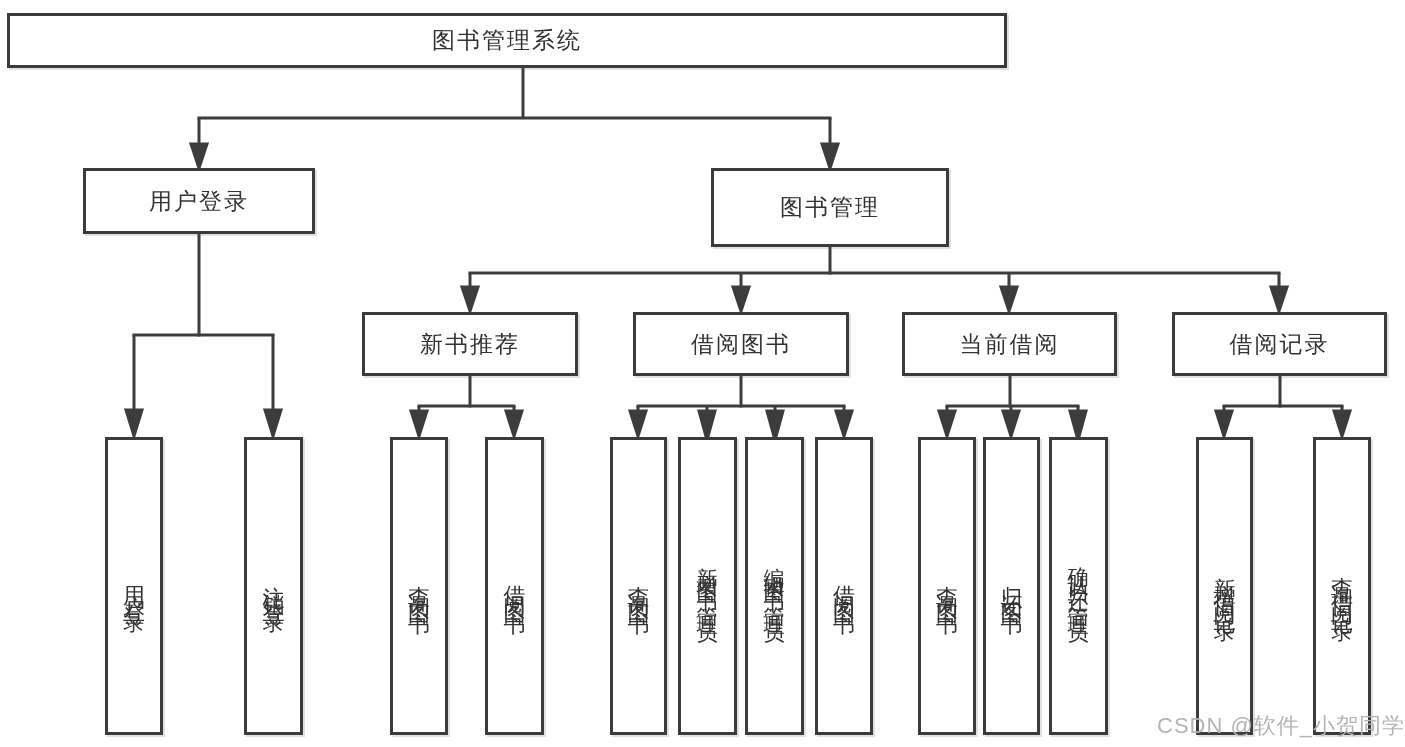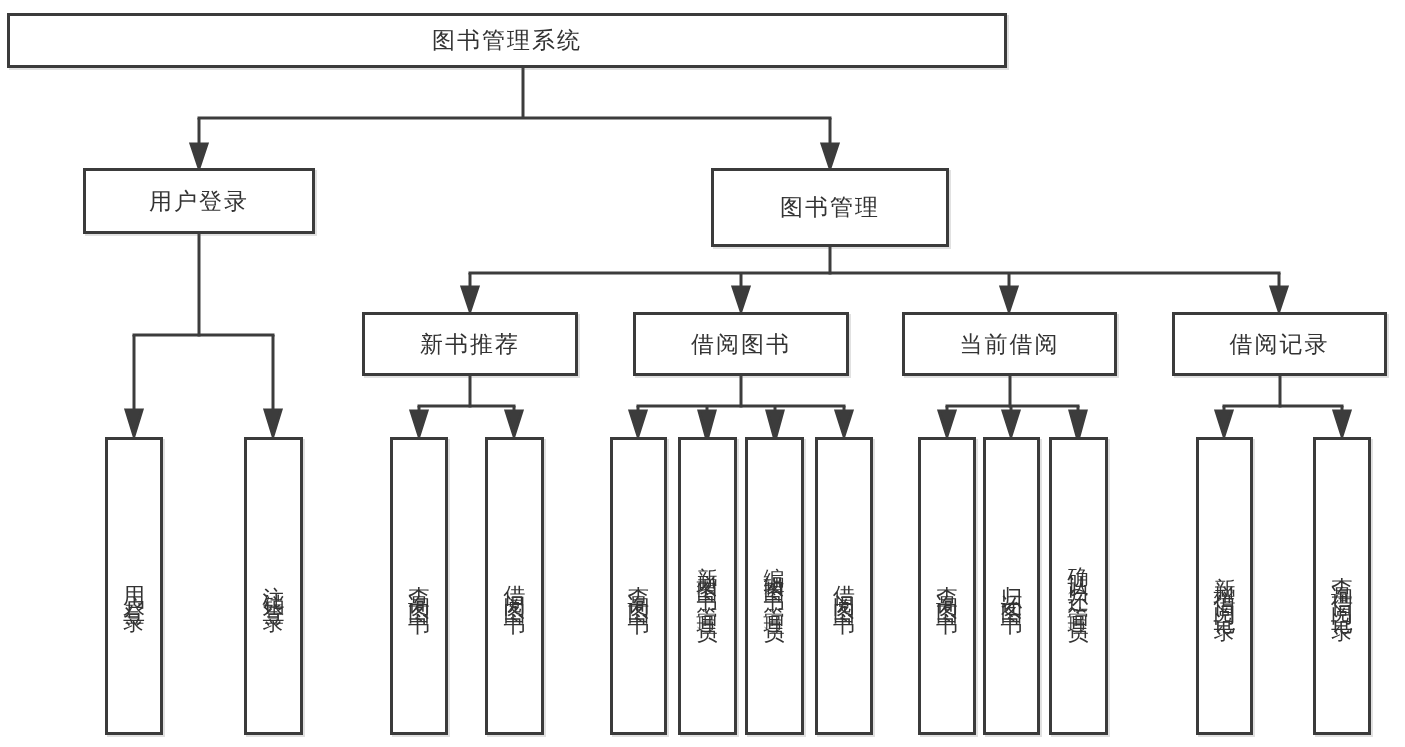--- a/index.html
+++ b/index.html
@@ -174,13 +174,14 @@
   <div class="box leaf long" id="l-bwedit">编辑图书（管理员）</div>
   <div class="box leaf" id="l-bwborrow">借阅图书</div>
 
   <div class="box leaf" id="l-cuquery">查询图书</div>
   <div class="box leaf" id="l-cureturn">归还图书</div>
   <div class="box leaf long" id="l-cuconfirm">确认归还（管理员）</div>
 
   <div class="box leaf" id="l-rcadd">新增借阅记录</div>
   <div class="box leaf" id="l-rcquery">查询借阅记录</div>
 
+  <div class="watermark">CSDN @软件_小贺同学</div>
 </div>
 
 </body></html>

